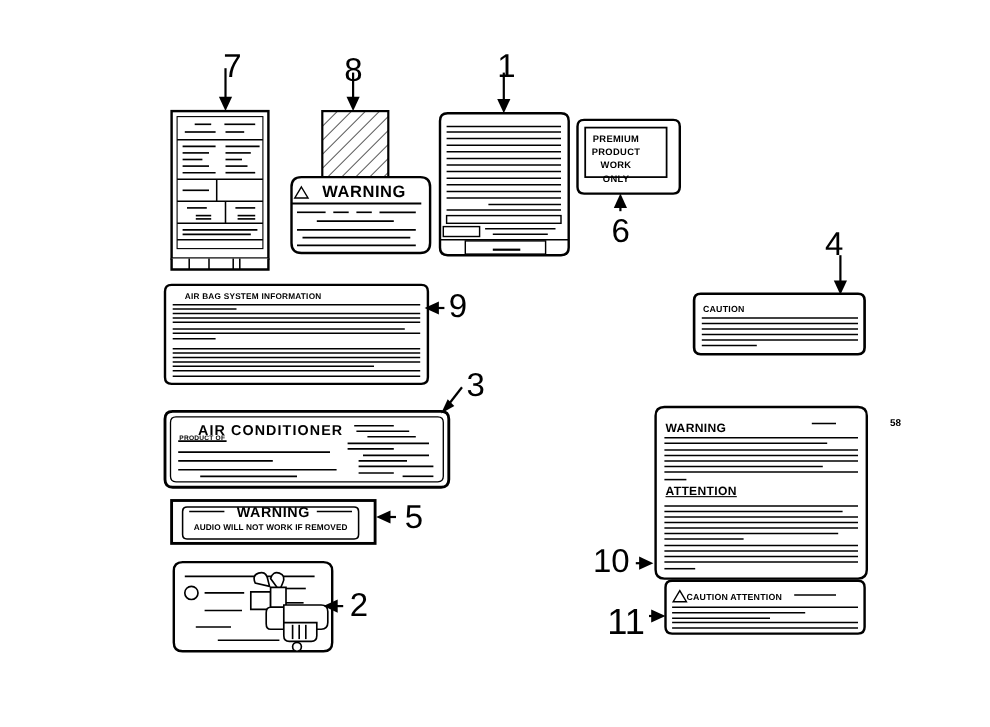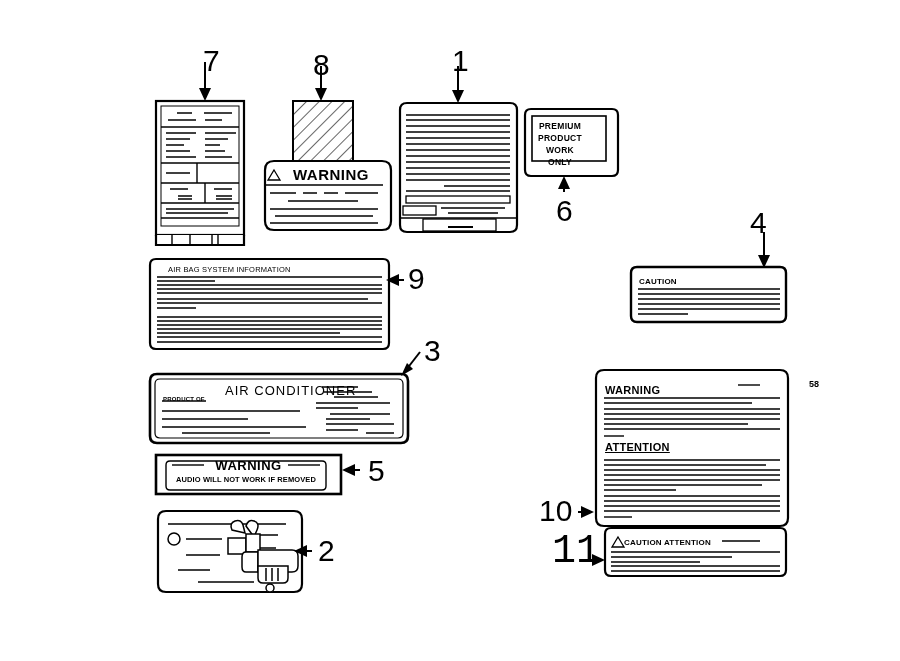--- a/index.html
+++ b/index.html
@@ -304,23 +304,23 @@
 </svg>
 
 <div class="lbl-txt" style="position:absolute;left:293px;top:166px;font-size:15px;letter-spacing:.5px;">WARNING</div>
 
 <div style="position:absolute;left:534px;top:120px;width:52px;text-align:center;font-size:8.5px;font-weight:700;line-height:12px;letter-spacing:.3px;">
   <div>PREMIUM</div>
   <div>PRODUCT</div>
   <div>WORK ONLY</div>
 </div>
 
-<div style="position:absolute;left:168px;top:265px;font-size:7.5px;font-weight:400;letter-spacing:.2px;">AIR BAG SYSTEM INFORMATION</div>
-
-<div style="position:absolute;left:180px;top:383px;font-size:13px;font-weight:400;letter-spacing:1px;margin-left:45px;">AIR CONDITIONER</div>
+<div style="position:absolute;left:168px;top:265px;font-size:7.5px;font-weight:700;letter-spacing:.2px;">AIR BAG SYSTEM INFORMATION</div>
+
+<div style="position:absolute;left:180px;top:383px;font-size:13px;font-weight:700;letter-spacing:1px;">AIR CONDITIONER</div>
 <div style="position:absolute;left:163px;top:396px;font-size:6px;font-weight:700;letter-spacing:.2px;">PRODUCT OF</div>
 
 <div style="position:absolute;left:156px;top:458px;width:185px;text-align:center;font-size:13px;font-weight:700;letter-spacing:.5px;">WARNING</div>
 <div style="position:absolute;left:166px;top:475px;width:160px;text-align:center;font-size:7.5px;font-weight:700;letter-spacing:.1px;">AUDIO WILL NOT WORK IF REMOVED</div>
 
 <div style="position:absolute;left:639px;top:277px;font-size:8px;font-weight:700;letter-spacing:.2px;">CAUTION</div>
 
 <div style="position:absolute;left:605px;top:384px;font-size:11px;font-weight:700;letter-spacing:.3px;">WARNING</div>
 <div style="position:absolute;left:605px;top:441px;font-size:11px;font-weight:700;letter-spacing:.3px;text-decoration:underline;">ATTENTION</div>
 <div style="position:absolute;left:765px;top:379px;font-size:9px;font-weight:700;padding-left:44px;">58</div>
@@ -330,15 +330,15 @@
 <div class="callout" style="left:203px;top:46px;font-size:30px;">7</div>
 <div class="callout" style="left:313px;top:50px;font-size:30px;">8</div>
 <div class="callout" style="left:452px;top:46px;font-size:30px;">1</div>
 <div class="callout" style="left:556px;top:196px;font-size:30px;">6</div>
 <div class="callout" style="left:750px;top:208px;font-size:30px;">4</div>
 <div class="callout" style="left:408px;top:264px;font-size:30px;">9</div>
 <div class="callout" style="left:424px;top:336px;font-size:30px;">3</div>
 <div class="callout" style="left:368px;top:456px;font-size:30px;">5</div>
 <div class="callout" style="left:318px;top:536px;font-size:30px;">2</div>
 <div class="callout" style="left:539px;top:496px;font-size:30px;">10</div>
-<div class="callout" style="left:552px;top:532px;font-size:40px;font-family:Liberation Mono, monospace;">11</div>
+<div class="callout" style="left:552px;top:548px;font-size:33px;">11</div>
 
 </div>
 
 </body></html>

